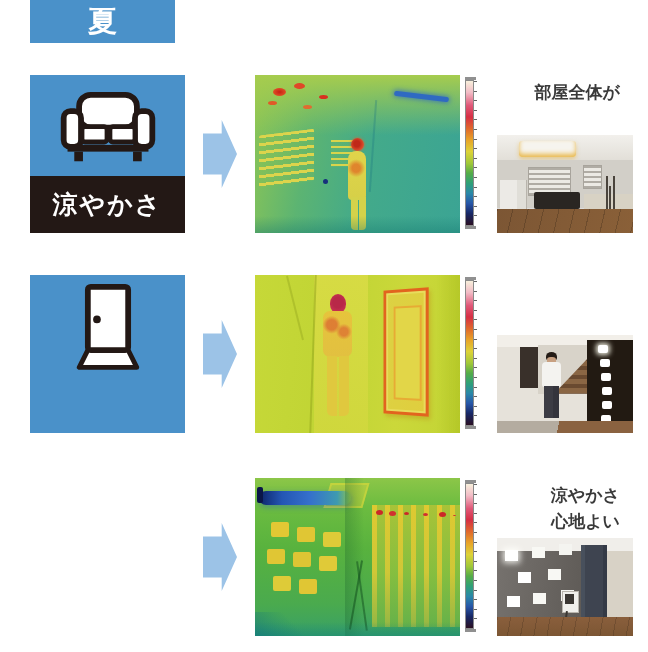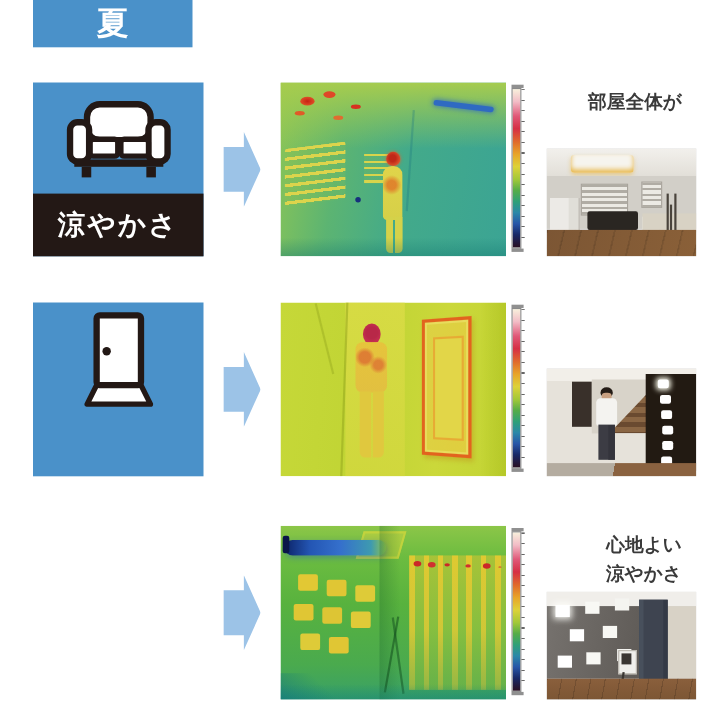--- a/index.html
+++ b/index.html
@@ -292,22 +292,22 @@
         <div class="floor3"></div>
           <div class="floorcorner"></div>
       </div>
       <div class="cbar">
         <div class="cap t"></div>
           <div class="cap b"></div>
       </div>
     </div>
 
     <div class="caption">
+      <div>涼やかさ</div>
       <div>心地よい</div>
-      <div>涼やかさ</div>
     </div>
 
     <div class="photo p3">
       <div class="ceil3"></div>
         <div class="wall3"></div>
         <div class="sq"></div>
         <div class="rwall"></div>
       <div class="curtain3"></div>
         <div class="easel"></div>
         <div class="easelleg"></div>

